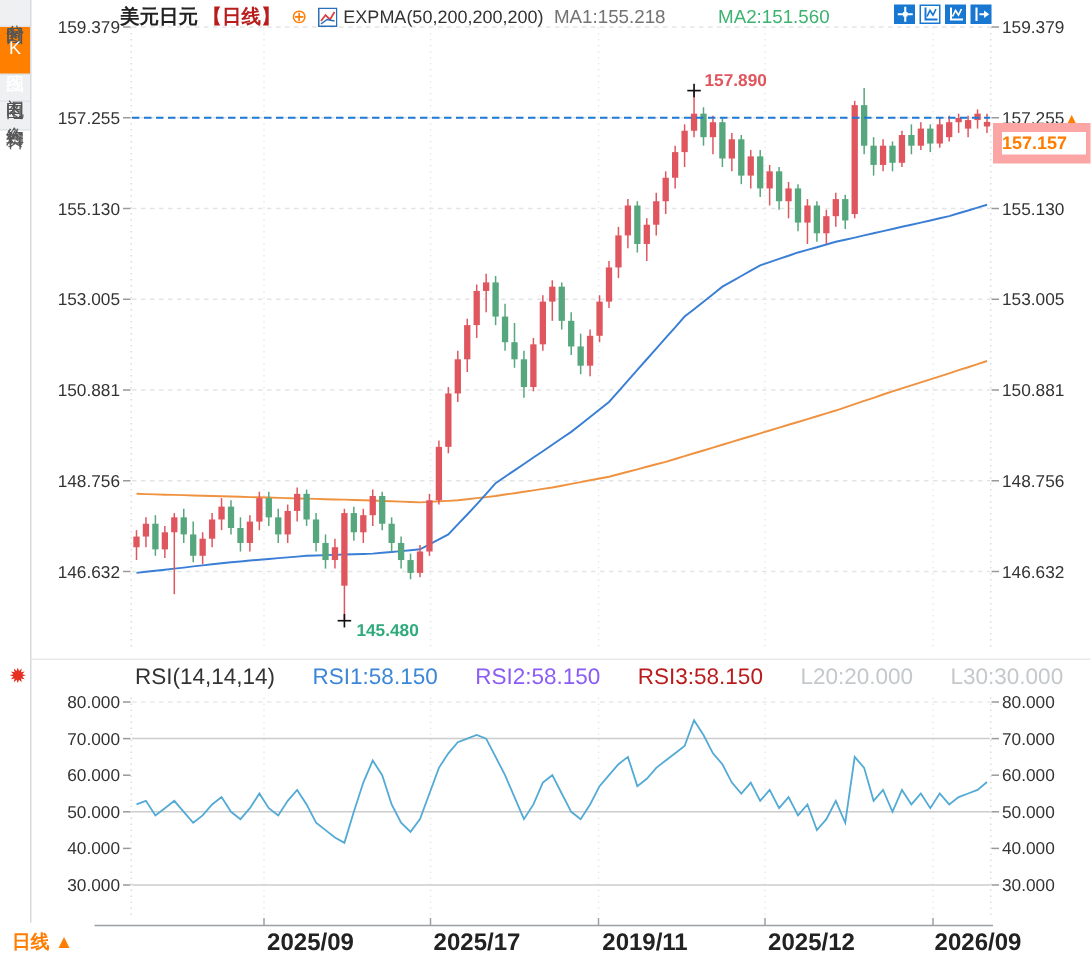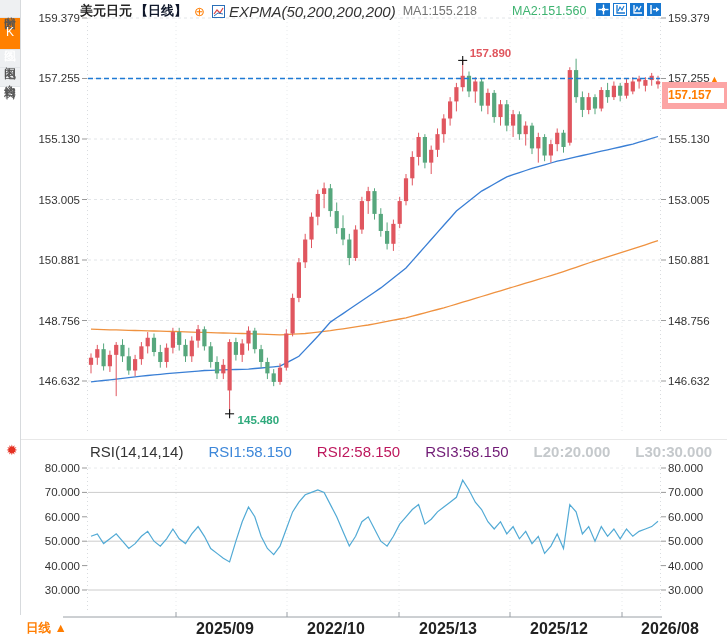--- a/index.html
+++ b/index.html
@@ -10,42 +10,42 @@
   .sidebar{position:absolute;left:0;top:0;width:20px;height:615px;background:#fff;
            border-right:1px solid #d7dadd;z-index:5;}
   .tab{width:20px;box-sizing:border-box;padding:7px 0;background:#eef0f2;color:#555;
        font-size:12px;writing-mode:vertical-lr;text-orientation:upright;text-align:center;
        border-bottom:1px solid #e2e5e8;cursor:pointer;line-height:20px;letter-spacing:1px;}
   .tab.active{background:#ff8000;color:#fff;}
   
   .hdr{position:absolute;left:80px;top:2px;height:18px;display:flex;align-items:center;
        gap:7px;font-size:13px;white-space:nowrap;z-index:6;}
   .hdr .sym{color:#222;font-weight:bold;}
-  .hdr .per{color:#0f172a;font-weight:bold;}
+  .hdr .per{color:#b91c1c;font-weight:bold;}
   .hdr .plus{color:#ff7d00;font-size:13px;cursor:pointer;}
-  .hdr .ind{color:#333;font-size:15px;font-style:italic;}
+  .hdr .ind{color:#333;font-size:12px;}
   .hdr .ma1{color:#737373;font-size:12.5px;}
   .hdr .ma2{color:#3eb370;font-size:12.5px;margin-left:28px;}
   .tools{position:absolute;left:596px;top:3px;display:flex;gap:3px;z-index:6;}
   .tbtn{width:14px;height:13px;display:flex;align-items:center;justify-content:center;cursor:pointer;}
   
   .price-box{position:absolute;left:662px;top:82px;width:56px;height:15px;border:6px solid #fca5a5;
              color:#ff7d00;font-size:12px;font-weight:bold;line-height:15px;
              background:#fff;z-index:6;}
   
   .rsi-hdr{position:absolute;left:90px;top:443px;display:flex;gap:25px;font-size:15px;
            white-space:nowrap;z-index:6;}
   .rsi-hdr .nm{color:#333;}
   .rsi-hdr .r1{color:#3d87d9;}
-  .rsi-hdr .r2{color:#be185d;}
-  .rsi-hdr .r3{color:#701a75;}
-  .rsi-hdr .lv{color:#c5c9cc;font-weight:bold;}
+  .rsi-hdr .r2{color:#8b5cf6;}
+  .rsi-hdr .r3{color:#b91c1c;}
+  .rsi-hdr .lv{color:#c5c9cc;}
   .flash{position:absolute;left:6px;top:442px;color:#e53022;font-size:14px;z-index:6;cursor:pointer;}
   
-  .bbar{position:absolute;left:18px;top:618px;width:576px;height:20px;background:#fff;z-index:6;}
+  .bbar{position:absolute;left:0;top:618px;width:576px;height:20px;background:#fff;z-index:6;}
   .bbar .period{position:absolute;left:8px;top:2px;color:#ff7d00;font-weight:bold;font-size:12.5px;cursor:pointer;}
   .bbar .mon{position:absolute;top:2px;transform:translateX(-50%);color:#222;font-weight:bold;font-size:16px;}
   svg#chart-svg{position:absolute;left:0;top:0;z-index:1;}
   svg text{font-family:"Liberation Sans","DejaVu Sans",sans-serif;}
 </style>
 </head>
 <body>
 
 <div class="app">
 
@@ -395,18 +395,18 @@
     <span class="r2">RSI2:58.150</span>
     <span class="r3">RSI3:58.150</span>
     <span class="lv">L20:20.000</span>
     <span class="lv">L30:30.000</span>
     <span class="lv">L50:50.000</span>
   </div>
 
   <div class="bbar">
     <span class="period"><span>日线</span> <span>▲</span></span>
     <span class="mon" style="left:207px">2025/09</span>
-    <span class="mon" style="left:318px">2022/10</span>
-    <span class="mon" style="left:430px">2025/13</span>
+    <span class="mon" style="left:318px">2025/17</span>
+    <span class="mon" style="left:430px">2019/11</span>
     <span class="mon" style="left:541px">2025/12</span>
-    <span class="mon" style="left:652px">2026/08</span>
+    <span class="mon" style="left:652px">2026/09</span>
   </div>
 </div>
 
 </body></html>

